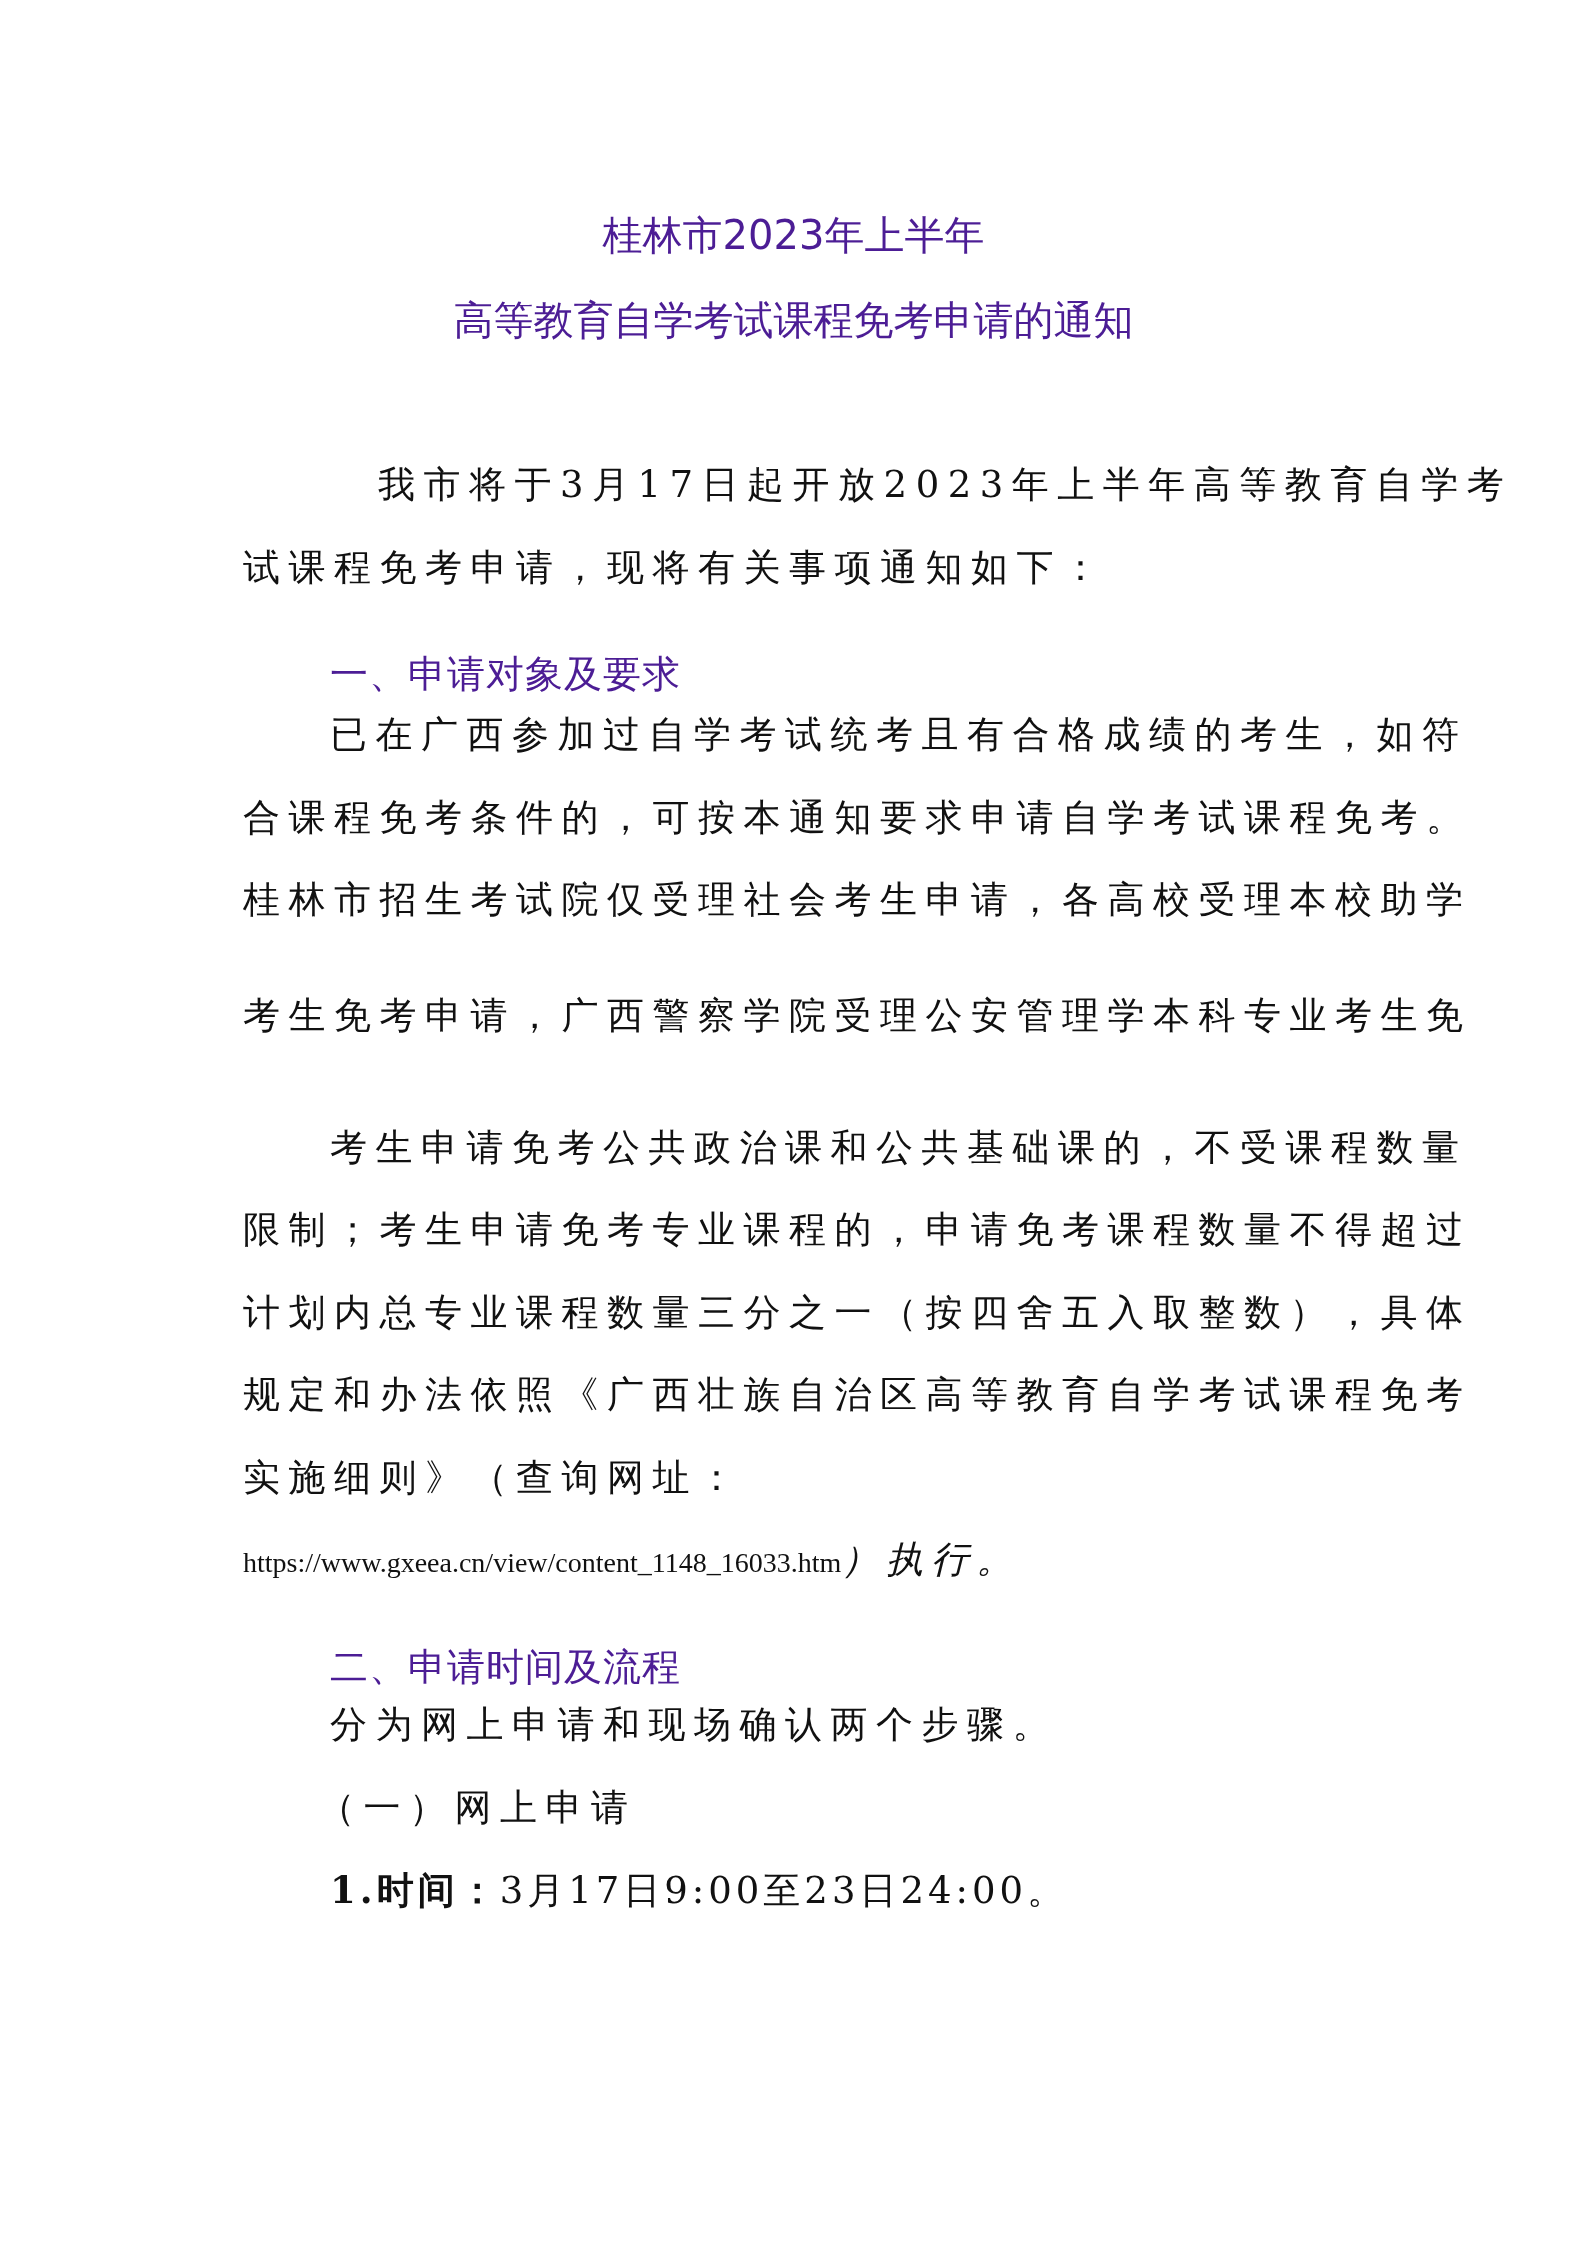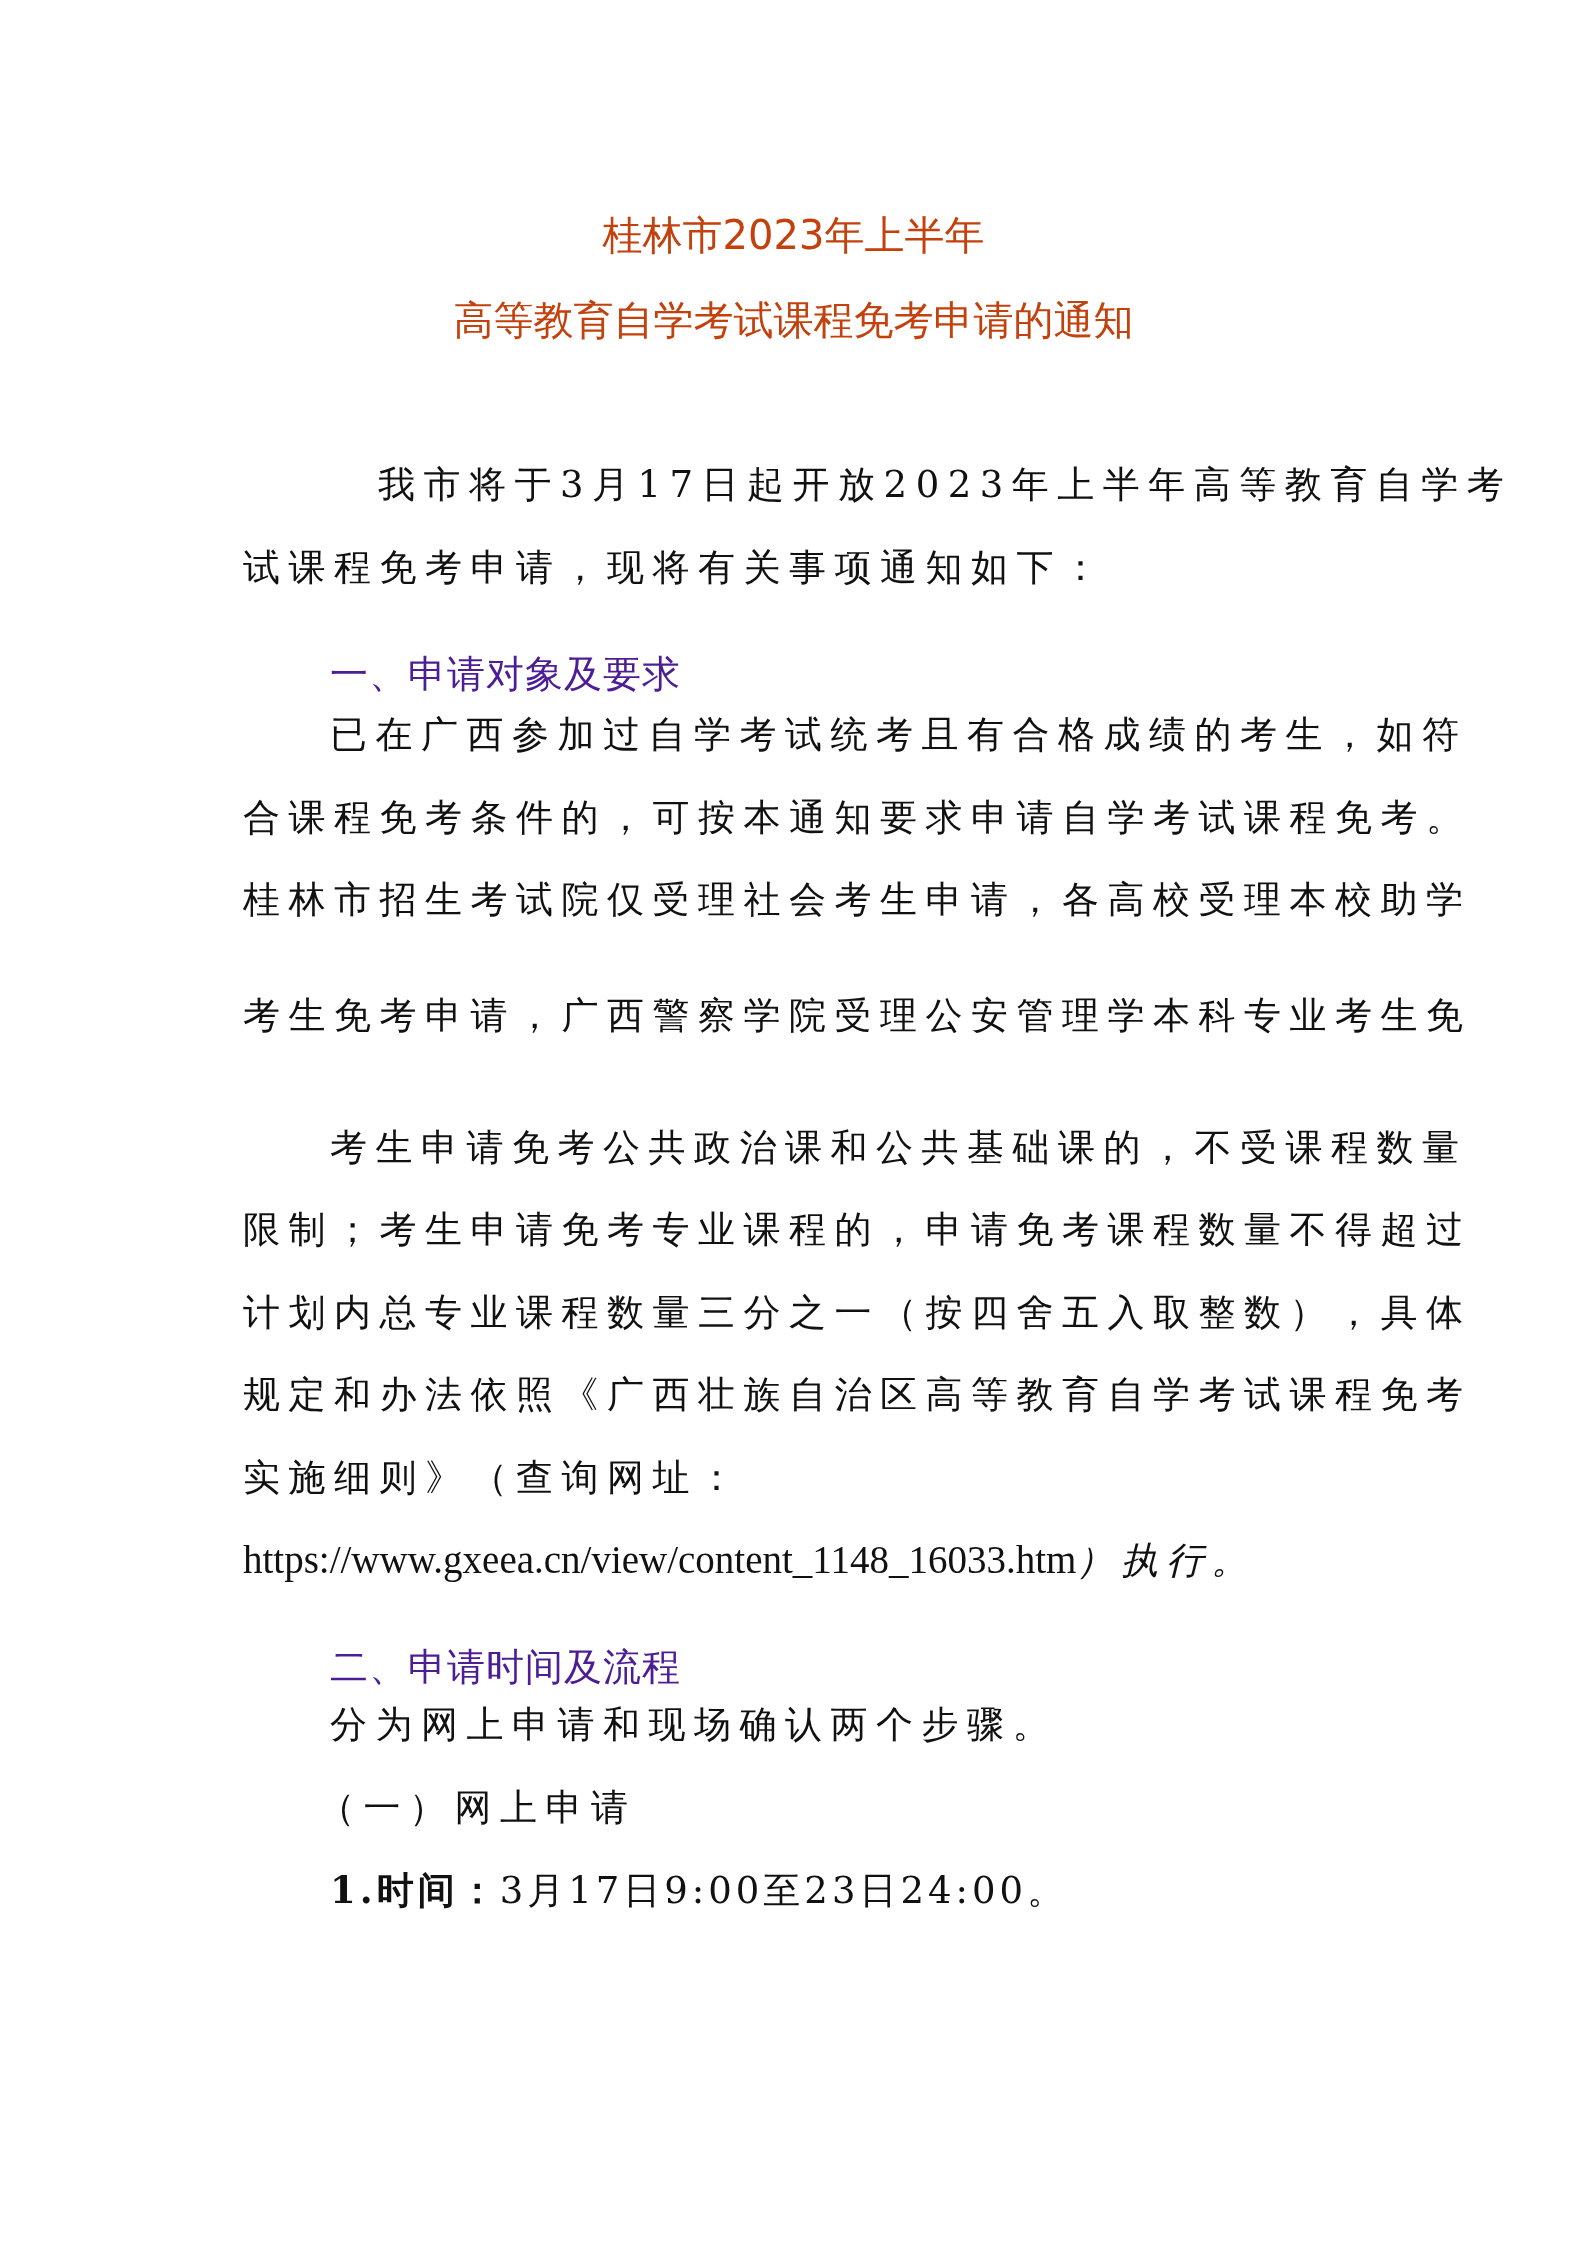--- a/index.html
+++ b/index.html
@@ -1,34 +1,34 @@
 <!DOCTYPE html>
 <html><head>
   <meta charset="utf-8">
   <style>
     html, body { margin: 0; padding: 0; background: #ffffff; }
     body { width: 1587px; height: 2245px; position: relative; overflow: hidden; color: #000; }
     .page { position: absolute; left: 0; top: 0; width: 1587px; height: 2245px; background: #fff; }
     .title {
       position: absolute; left: 0; width: 1587px; text-align: center;
       font-family: "DejaVu Sans", "Liberation Sans", sans-serif;
-      font-size: 40px; line-height: 56px; color: #c2410c;
+      font-size: 40px; line-height: 56px; color: #4c1d95;
     }
     .line {
       position: absolute; left: 243px; width: 1110px;
       font-family: "DejaVu Serif", "Liberation Serif", serif;
       font-size: 37px; line-height: 56px; white-space: nowrap; color: #111;
       letter-spacing: 8.5px;
     }
     .indent { left: 330px; }
     .heading {
       font-family: "DejaVu Sans", "Liberation Sans", sans-serif;
       font-size: 38px; letter-spacing: 1px; color: #4c1d95; margin-top: 24px;
     }
-    .url { font-family: "Liberation Serif", "DejaVu Serif", serif; letter-spacing: 0; font-size: 39px; }
+    .url { font-family: "Liberation Serif", "DejaVu Serif", serif; letter-spacing: 0; font-size: 28px; }
     .bold { font-weight: bold; }
   </style>
 </head>
 <body>
 
 <div class="page">
 
   <div class="title" style="top:207px;">桂林市2023年上半年</div>
   <div class="title" style="top:292px;">高等教育自学考试课程免考申请的通知</div>
 

